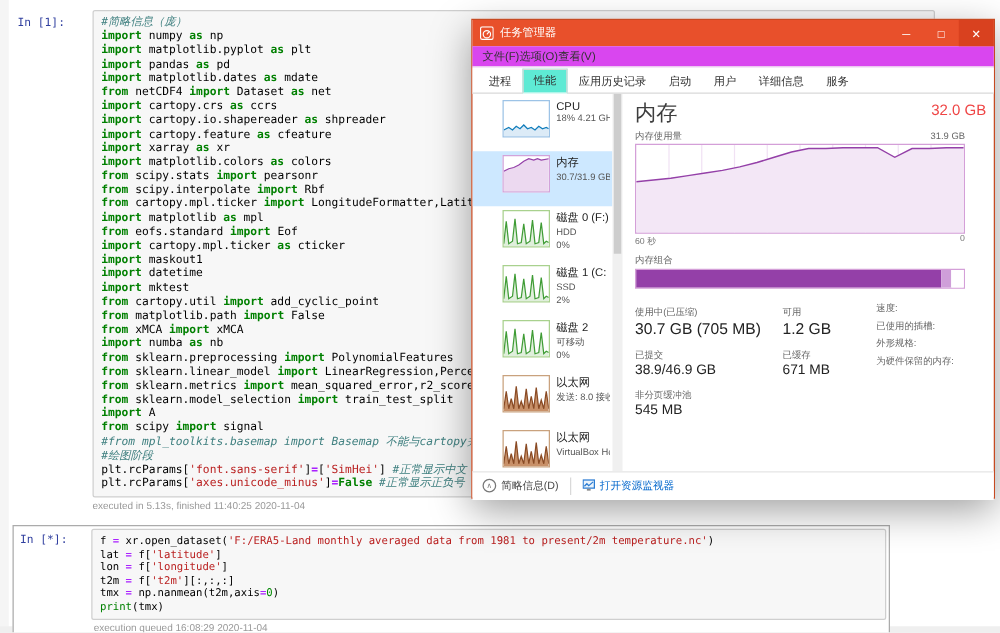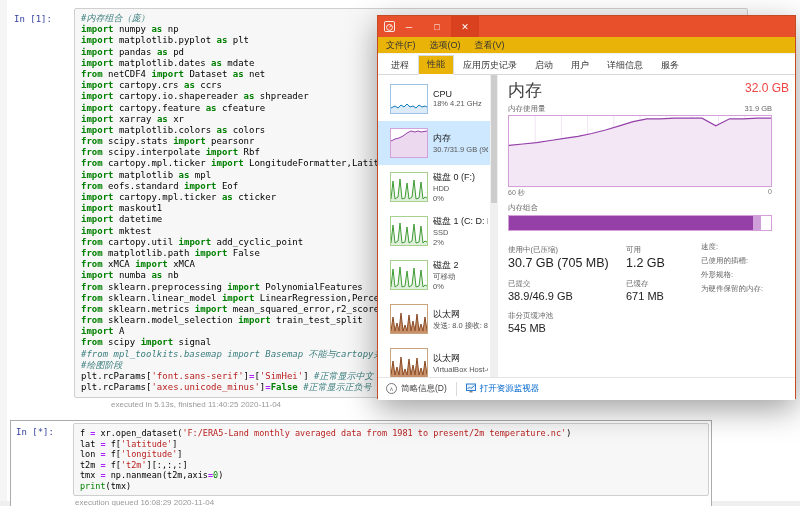--- a/index.html
+++ b/index.html
@@ -14,45 +14,45 @@
   .cell1 .prompt{position:absolute;left:4px;top:6px}
   .input-area{margin-left:64px;background:#f7f7f7;border:1px solid #cfcfcf;border-radius:2px;padding:4px 6px;overflow:hidden}
   .code{font-family:"DejaVu Sans Mono",monospace;font-size:9px;line-height:11.2px;color:#000}
   .cl{height:11.2px;white-space:pre}
   .tk-kw{color:#008000;font-weight:bold}
   .tk-cm{color:#408080;font-style:italic}
   .tk-st{color:#ba2121}
   .tk-op{color:#aa22ff;font-weight:bold}
   .tk-nm{color:#080}
   .tk-bi{color:#008000}
-  .cell-status{margin-left:101px;margin-top:2px;font-size:8px;color:#999}
+  .cell-status{margin-left:64px;margin-top:2px;font-size:8px;color:#999}
   .cell2{position:absolute;left:10px;top:420px;width:702px;border:1px solid #ababab;background:#fff;padding:2px}
   .cell2-row{display:flex}
   .cell2 .prompt{width:60px;flex:none;padding-top:4px;padding-left:3px}
   .cell2 .input-area{flex:1;margin-left:0}
   .cell2 .code{font-size:8.5px;line-height:10.5px}
   .cell2 .cl{height:10.5px}
   .cell2 .cell-status{margin-left:62px;margin-top:2px;margin-bottom:1px}
 
   
   .tm{position:absolute;left:377px;top:15px;width:419px;height:384px;background:#fff;border:1px solid #c64a22;
       box-shadow:0 10px 30px rgba(0,0,0,.38);font-size:9px;color:#333}
   .tm-titlebar{height:21px;background:var(--titlebar,#e8502b);display:flex;align-items:center;color:#fff;padding-left:6px}
   .tm-title{font-size:9px;margin-left:5px;flex:1}
   .tm-btns{display:flex;height:21px}
   .tm-btn{width:28px;height:21px;display:inline-flex;align-items:center;justify-content:center;font-size:9px;color:#fff;cursor:default}
   .tm-btn.close{background:#d9411f}
-  .tm-menubar{height:17px;display:flex;align-items:center;padding-left:8px;gap:14px;background:#eab308;border-bottom:1px solid #f2f2f2}
+  .tm-menubar{height:17px;display:flex;align-items:center;padding-left:8px;background:#d946ef;border-bottom:1px solid #f2f2f2}
   .tm-menu-item{font-size:9px;color:#333}
   .tm-tabs{height:21px;background:#fff;padding:3px 4px 0;border-bottom:1px solid #d9d9d9;display:flex;align-items:flex-end}
   .tm-tab{padding:2px 8px 3px;font-size:9px;color:#333;border:1px solid transparent;border-bottom:none;margin-bottom:-1px}
-  .tm-tab.active{background:#eab308;border-color:#d9d9d9;border-bottom:1px solid #fff}
+  .tm-tab.active{background:#5eead4;border-color:#d9d9d9;border-bottom:1px solid #fff}
   .tm-content{position:relative;display:flex;height:302px;overflow:hidden}
   .tm-sidebar{width:112px;flex:none;padding-top:2px;overflow:hidden}
-  .tm-item{display:flex;height:44px;padding:3px 2px 3px 12px;gap:5px;align-items:center}
+  .tm-item{display:flex;height:44px;padding:3px 2px 3px 24px;gap:5px;align-items:flex-start}
   .tm-item.sel{background:#cde8ff}
   .tm-thumb{width:38px;height:30px;flex:none;background:#fff;border:1px solid #ccc}
   .tm-thumb svg{display:block;width:100%;height:100%}
   .tm-thumb.cpu{border-color:#9dc3e6}
   .tm-thumb.memory{border-color:#d2a3da}
   .tm-thumb.disk{border-color:#a9d18e}
   .tm-thumb.net{border-color:#c9a27e}
   .tm-item-text{min-width:0}
   .tm-item-name{font-size:9px;color:#222;white-space:nowrap;overflow:hidden}
   .tm-item-detail{font-size:7.5px;color:#555;line-height:9.5px;white-space:nowrap;overflow:hidden;max-width:62px}
@@ -84,21 +84,21 @@
 <body>
 
 <div class="screen">
   <div class="gutter-left"></div>
   <div class="gutter-bottom"></div>
 
   <div class="cell1">
     <div class="prompt">In [1]:</div>
     <div class="input-area">
       <div class="code">
-          <div class="cl"><span class="tk-cm">#内存组合（庞）</span></div>
+          <div class="cl"><span class="tk-cm">#简略信息（庞）</span></div>
           <div class="cl"><span class="tk-kw">import</span><span class="tk-pl"> numpy </span><span class="tk-kw">as</span><span class="tk-pl"> np</span></div>
           <div class="cl"><span class="tk-kw">import</span><span class="tk-pl"> matplotlib.pyplot </span><span class="tk-kw">as</span><span class="tk-pl"> plt</span></div>
           <div class="cl"><span class="tk-kw">import</span><span class="tk-pl"> pandas </span><span class="tk-kw">as</span><span class="tk-pl"> pd</span></div>
           <div class="cl"><span class="tk-kw">import</span><span class="tk-pl"> matplotlib.dates </span><span class="tk-kw">as</span><span class="tk-pl"> mdate</span></div>
           <div class="cl"><span class="tk-kw">from</span><span class="tk-pl"> netCDF4 </span><span class="tk-kw">import</span><span class="tk-pl"> Dataset </span><span class="tk-kw">as</span><span class="tk-pl"> net</span></div>
           <div class="cl"><span class="tk-kw">import</span><span class="tk-pl"> cartopy.crs </span><span class="tk-kw">as</span><span class="tk-pl"> ccrs</span></div>
           <div class="cl"><span class="tk-kw">import</span><span class="tk-pl"> cartopy.io.shapereader </span><span class="tk-kw">as</span><span class="tk-pl"> shpreader</span></div>
           <div class="cl"><span class="tk-kw">import</span><span class="tk-pl"> cartopy.feature </span><span class="tk-kw">as</span><span class="tk-pl"> cfeature</span></div>
           <div class="cl"><span class="tk-kw">import</span><span class="tk-pl"> xarray </span><span class="tk-kw">as</span><span class="tk-pl"> xr</span></div>
           <div class="cl"><span class="tk-kw">import</span><span class="tk-pl"> matplotlib.colors </span><span class="tk-kw">as</span><span class="tk-pl"> colors</span></div>
@@ -149,20 +149,21 @@
 
   <div class="tm">
     <div class="tm-titlebar">
       <span style="display:inline-flex">
           <svg width="11" height="11" viewBox="0 0 12 12">
             <rect x="0.5" y="0.5" width="11" height="11" rx="1.5" fill="none" stroke="#fff"></rect>
             <circle cx="6" cy="7" r="3.2" fill="none" stroke="#fff" stroke-width="1"></circle>
             <line x1="6" y1="7" x2="8" y2="4.6" stroke="#fff" stroke-width="1"></line>
           </svg>
         </span>
+      <span class="tm-title">任务管理器</span>
       <span class="tm-btns">
         <span class="tm-btn">─</span>
         <span class="tm-btn">□</span>
         <span class="tm-btn close">✕</span>
       </span>
     </div>
     <div class="tm-menubar">
         <span class="tm-menu-item">文件(F)</span>
         <span class="tm-menu-item">选项(O)</span>
         <span class="tm-menu-item">查看(V)</span>

